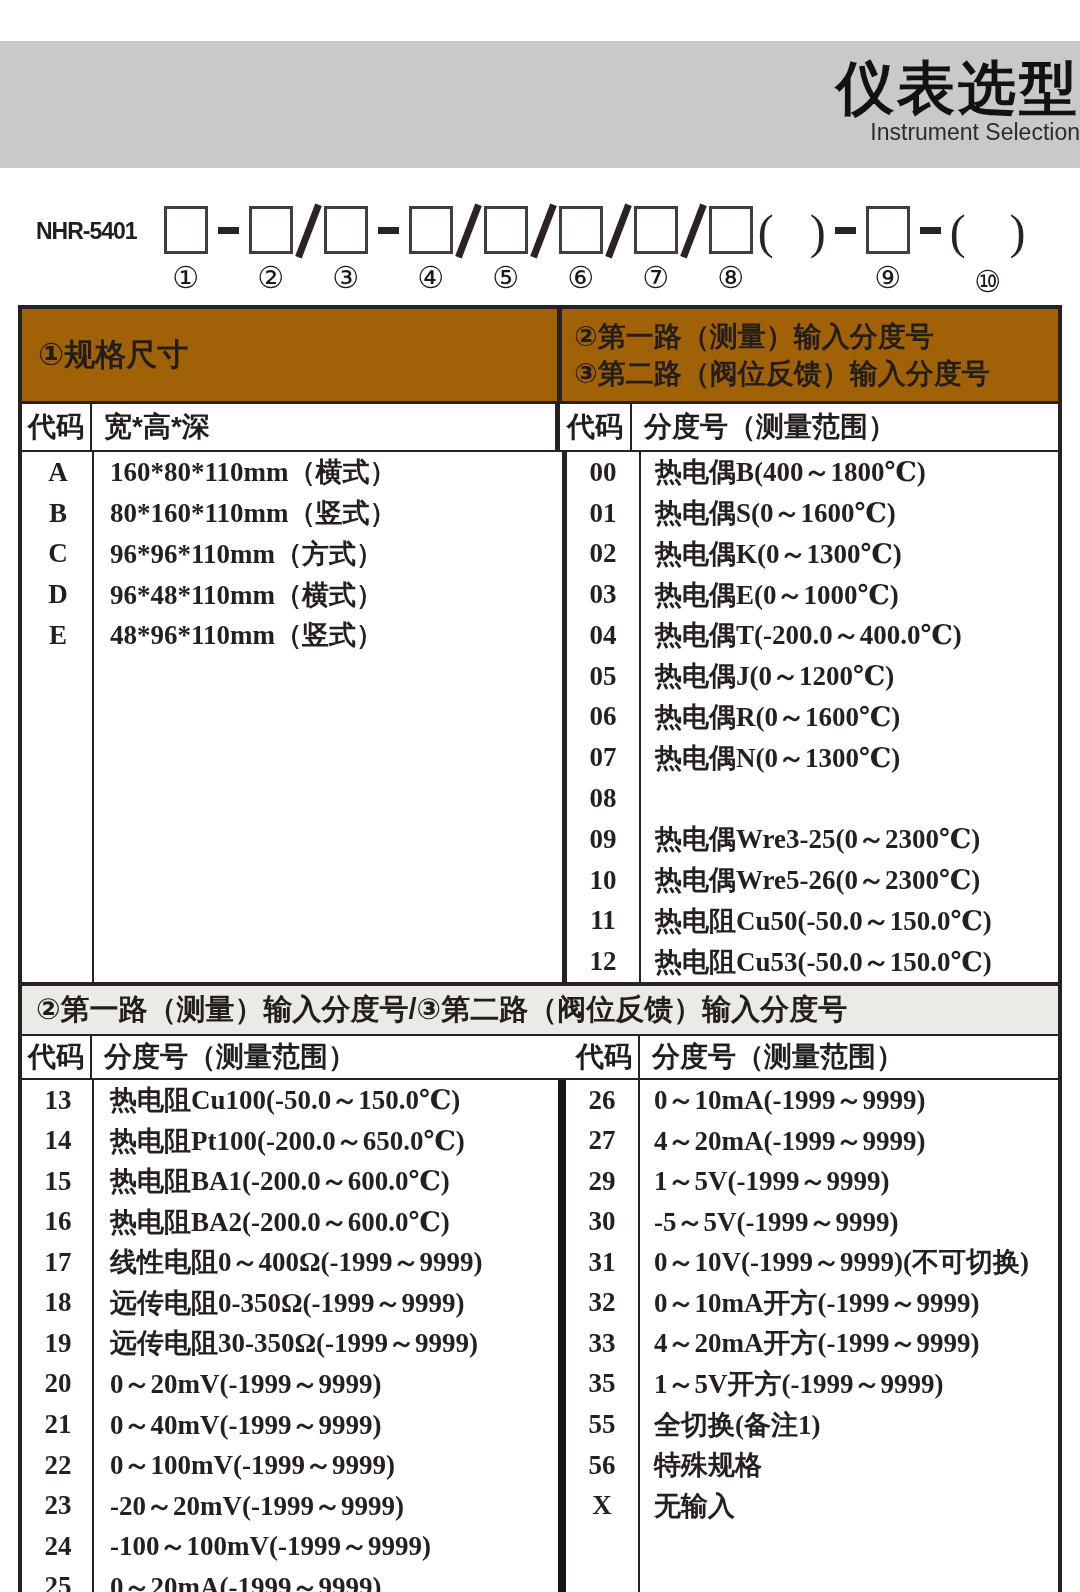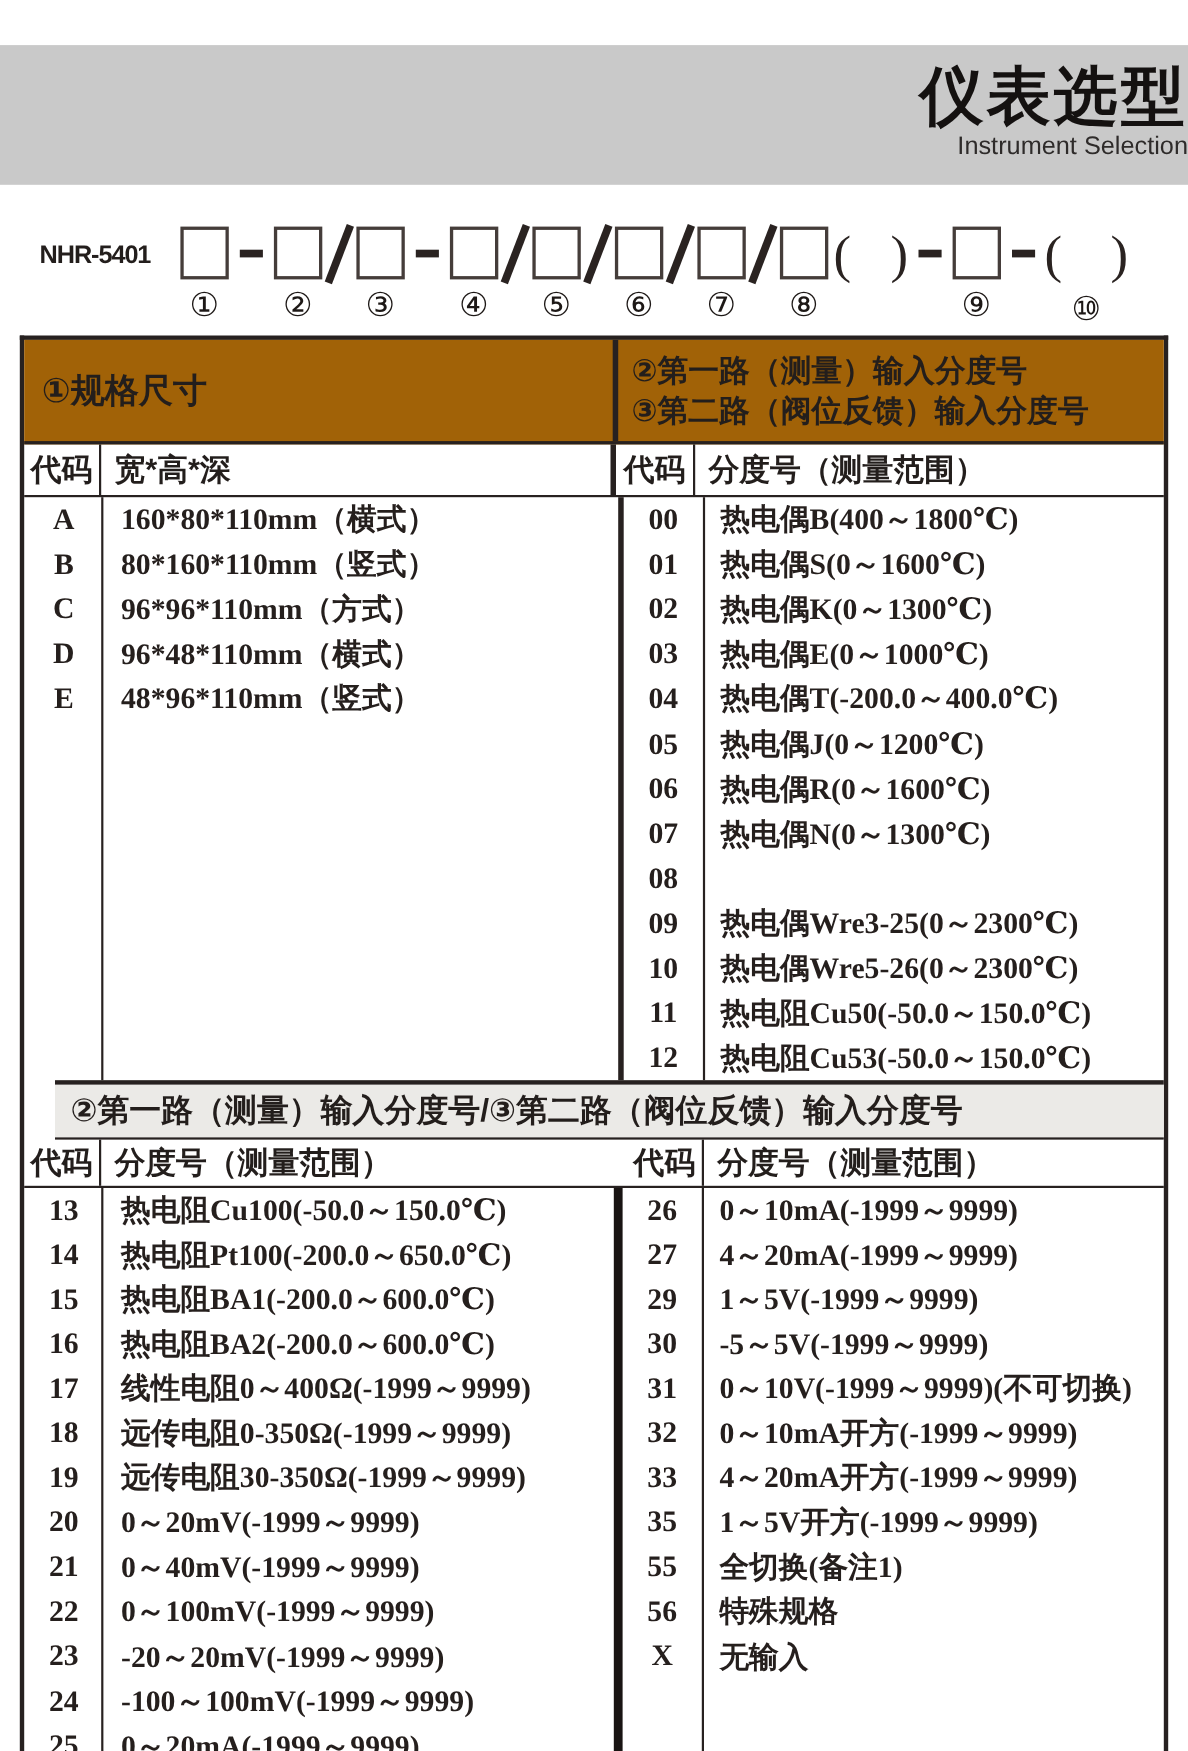--- a/index.html
+++ b/index.html
@@ -43,21 +43,21 @@
   .half-left{width:540px;border-right:5px solid #272120;position:relative;box-sizing:content-box;}
   .half-left::before{content:"";position:absolute;left:70px;top:0;bottom:0;width:2px;background:#272120;}
   .half-right{flex:1;position:relative;}
   .half-right::before{content:"";position:absolute;left:72px;top:0;bottom:0;width:2px;background:#272120;}
   .t-row{display:flex;height:40.77px;align-items:center;
          font-family:"Liberation Serif","DejaVu Serif",serif;font-weight:700;font-size:27px;color:#251f1d;}
   .t-code{width:72px;text-align:center;flex:none;}
   .t-desc{flex:1;padding-left:16px;white-space:nowrap;}
   
   .middle-band{height:48px;background:#ebeae7;border-top:4px solid #272120;border-bottom:2px solid #272120;
-               display:flex;align-items:center;padding-left:14px;font-size:29px;font-weight:bold;box-sizing:content-box;margin-left:28px;}
+               display:flex;align-items:center;padding-left:14px;font-size:29px;font-weight:bold;box-sizing:content-box;}
   
   .lower-header{display:flex;height:42px;border-bottom:2px solid #272120;align-items:center;font-size:28px;font-weight:bold;}
   .lower-header .c-code{width:70px;text-align:center;height:100%;display:flex;align-items:center;justify-content:center;
                         border-right:2px solid #272120;box-sizing:border-box;}
   .lower-header .c-desc-l{width:466px;padding-left:12px;height:100%;display:flex;align-items:center;}
   .lower-header .c-desc-r{flex:1;padding-left:12px;height:100%;display:flex;align-items:center;}
   .lower-data{display:flex;height:527px;}
   .ld-left{width:536px;position:relative;}
   .ld-left::before{content:"";position:absolute;left:70px;top:0;bottom:0;width:2px;background:#272120;}
   .ld-divider{width:8px;background:#191413;}

